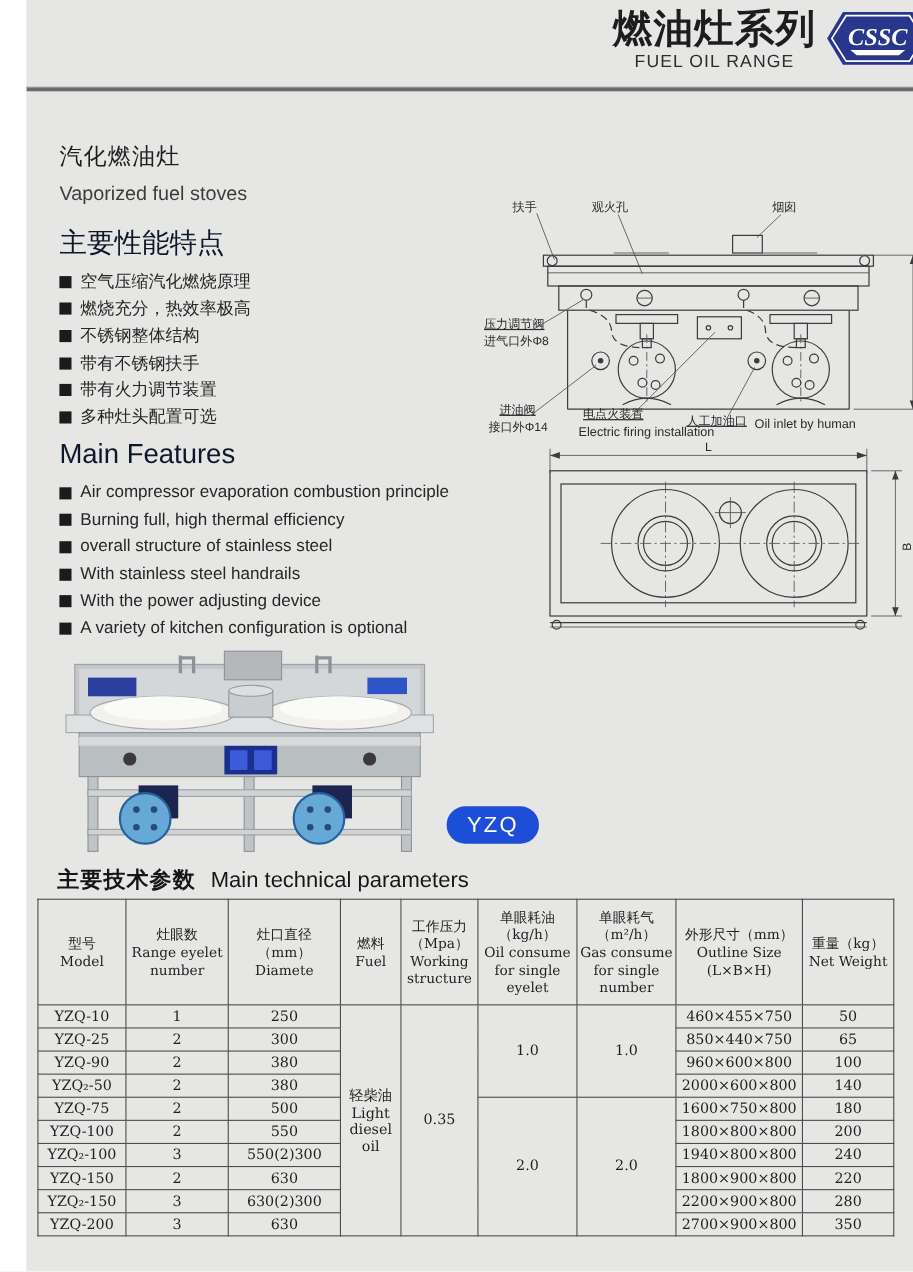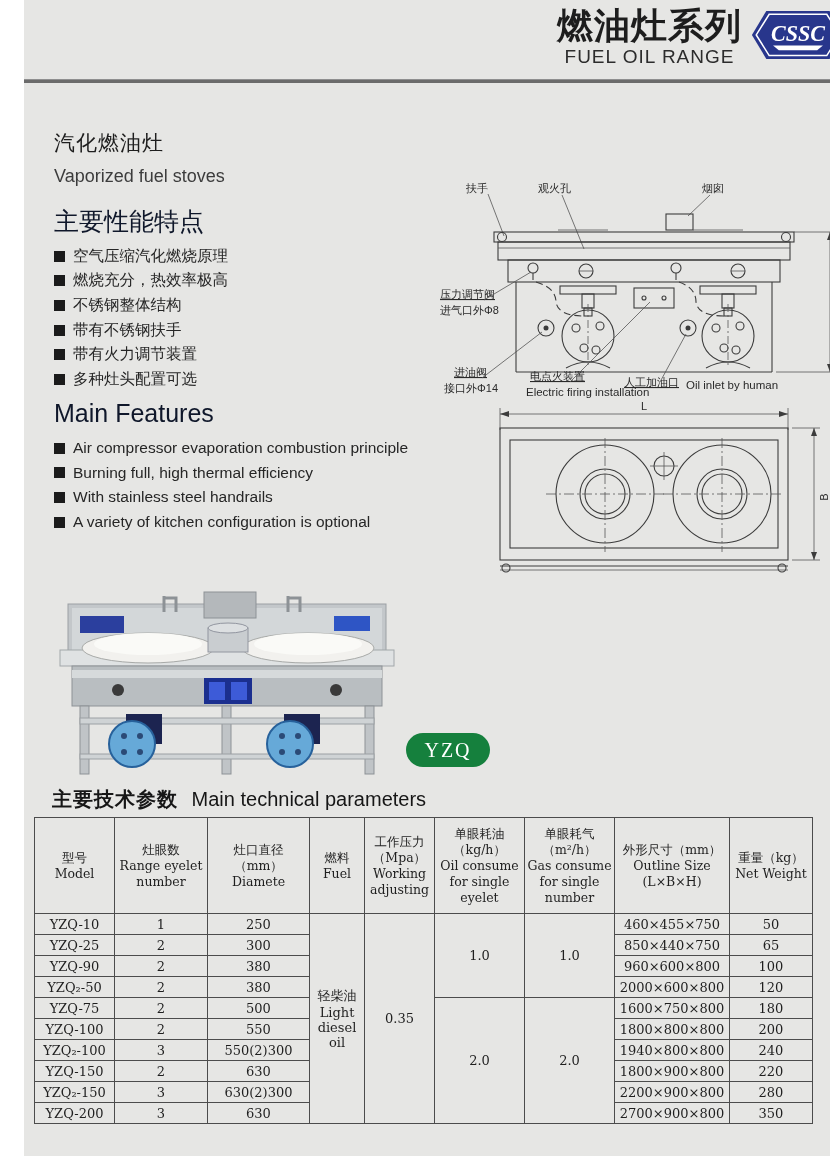--- a/index.html
+++ b/index.html
@@ -3,21 +3,21 @@
 <meta charset="utf-8">
 <style>
   * { margin:0; padding:0; box-sizing:border-box; }
   html,body { width:830px; }
   body { font-family:"Liberation Sans","DejaVu Sans",sans-serif; }
   .page { position:relative; width:830px; height:1156px; background:#e6e6e4; overflow:hidden; color:#232323;margin-left:24px; }
 
   
   .header-title { position:absolute; top:6px; right:112px; text-align:center; }
   .header-title .zh { font-size:36px; font-weight:bold; letter-spacing:1px; color:#1d1d1d; line-height:40px; }
-  .header-title .en { font-size:19px; color:#2c2c2c; letter-spacing:1px; line-height:22px; }
+  .header-title .en { font-size:16px; color:#2c2c2c; letter-spacing:1px; line-height:22px; }
   .logo { position:absolute; top:9px; right:8px; width:96px; height:52px;text-decoration:underline; }
   .rule { position:absolute; top:79px; left:0; width:830px; height:4px; background:#6b6b6b; border-top:1px solid #8f8f8f; }
 
   
   .intro { position:absolute; left:30px; top:124px; }
   .intro .zh { font-size:21px; color:#1e1e1e; letter-spacing:1px; line-height:38px; }
   .intro .en { font-size:18px; color:#3c3c3c; margin-top:4px; }
 
   .feature-block { position:absolute; left:30px; width:380px; }
   .fb-zh { top:206px; }
@@ -118,21 +118,29 @@
       <li>
           <span class="bullet"></span>
           <span>Air compressor evaporation combustion principle</span>
         </li>
       <li>
           <span class="bullet"></span>
           <span>Burning full, high thermal efficiency</span>
         </li>
       <li>
           <span class="bullet"></span>
+          <span>overall structure of stainless steel</span>
+        </li>
+      <li>
+          <span class="bullet"></span>
           <span>With stainless steel handrails</span>
+        </li>
+      <li>
+          <span class="bullet"></span>
+          <span>With the power adjusting device</span>
         </li>
       <li>
           <span class="bullet"></span>
           <span>A variety of kitchen configuration is optional</span>
         </li>
     </ul>
   </div>
 
   <div class="diag diag-front">
     <svg viewBox="0 0 414 226">
@@ -313,21 +321,21 @@
         <circle cx="88" cy="166" r="3" fill="#2b4a76"></circle>
       <rect x="232" y="128" width="36" height="30" fill="#1c2450"></rect>
       <circle cx="238" cy="158" r="23" fill="#66a9d8" stroke="#27619b" stroke-width="2"></circle>
       <circle cx="230" cy="150" r="3" fill="#2b4a76"></circle>
         <circle cx="246" cy="150" r="3" fill="#2b4a76"></circle>
       <circle cx="230" cy="166" r="3" fill="#2b4a76"></circle>
         <circle cx="246" cy="166" r="3" fill="#2b4a76"></circle>
     </svg>
   </div>
 
-  <div class="badge" style="background: #15803d; font-family: Liberation Serif, serif;">
+  <div class="badge" style="background: #1d4ed8;">
     <span>YZQ</span>
   </div>
 
   <div class="params-title">
     <span class="zh">主要技术参数</span>
     <span class="en">Main technical parameters</span>
   </div>
 
   <div class="params-wrap">
     <table class="params">
@@ -355,21 +363,21 @@
           <th>
               <div>灶口直径（mm）</div>
               <div>Diamete</div>
             </th>
           <th>
               <div>燃料</div>
               <div>Fuel</div>
             </th>
           <th>
               <div>工作压力（Mpa）</div>
-              <div>Working adjusting</div>
+              <div>Working structure</div>
             </th>
           <th>
               <div>单眼耗油（kg/h）</div>
               <div>Oil consume for single eyelet</div>
             </th>
           <th>
               <div>单眼耗气（m²/h）</div>
               <div>Gas consume for single number</div>
             </th>
           <th>
@@ -409,21 +417,21 @@
             <td>2</td>
             <td>380</td>
             <td>960×600×800</td>
             <td>100</td>
           </tr>
           <tr>
             <td>YZQ₂-50</td>
             <td>2</td>
             <td>380</td>
             <td>2000×600×800</td>
-            <td>120</td>
+            <td>140</td>
           </tr>
           <tr>
             <td>YZQ-75</td>
             <td>2</td>
             <td>500</td>
             <td rowspan="6">2.0</td>
             <td rowspan="6">2.0</td>
             <td>1600×750×800</td>
             <td>180</td>
           </tr>

